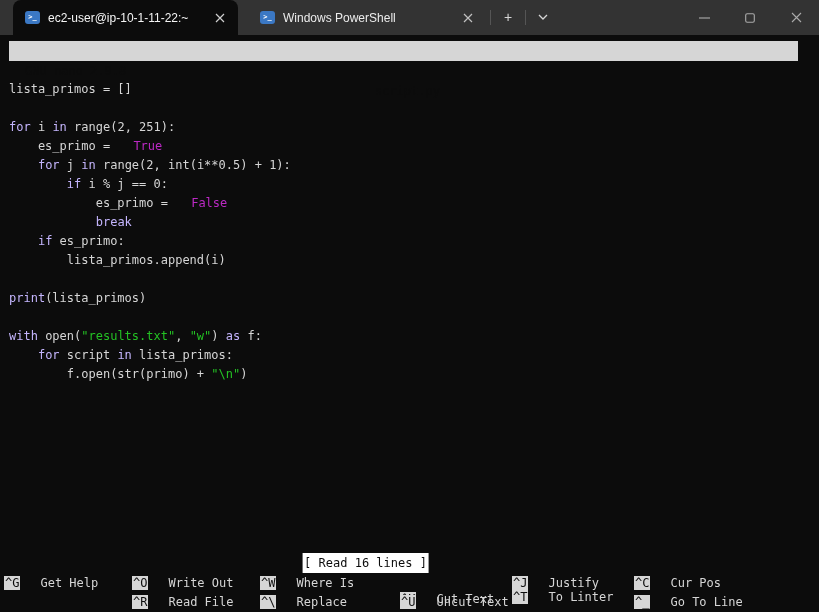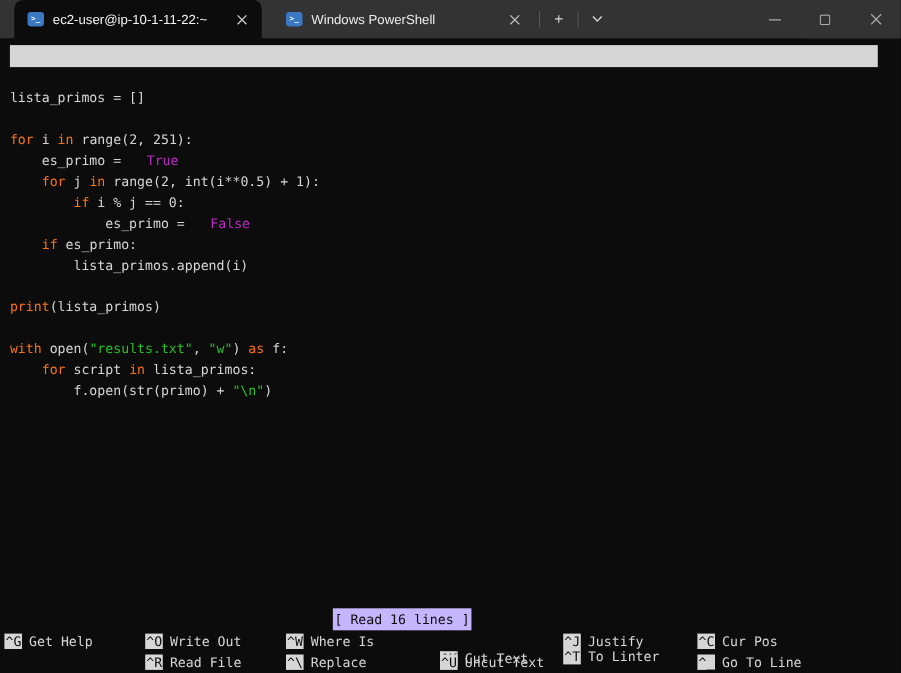--- a/index.html
+++ b/index.html
@@ -53,32 +53,32 @@
   }
   .nano-header {
     position:absolute; top:6px; left:9px; width:789px; height:20px;
     background:#D6D6D6; color:#0C0C0C; line-height:20px; white-space:pre;
   }
   .nano-version { position:absolute; left:16px; }
   .nano-filename { position:absolute; left:50%; transform:translateX(-44%); }
   .code-area { position:absolute; top:45px; left:9px; width:800px; }
   .code-line { height:19px; line-height:19px; white-space:pre; }
   .tok-fg  { color:#D6D6D6; }
-  .tok-kw  { color:#f97316; }
+  .tok-kw  { color:#c4b5fd; }
   .tok-lit { color:#BB29C4;margin-left:16px; }
   .tok-str { color:#24C224; }
   .nano-status {
     position:absolute; top:518px; left:50%; transform:translateX(-50%);
-    height:20px; line-height:20px; background:#c4b5fd; color:#0C0C0C;
+    height:20px; line-height:20px; background:#ffffff; color:#0C0C0C;
     white-space:pre; padding:0 2px;
   }
   .shortcut-bar { position:absolute; top:539px; left:0; width:819px; height:38px; }
   .sc-item { position:absolute; height:19px; line-height:19px; white-space:pre; }
   .sc-key { background:#D6D6D6; color:#0C0C0C; padding:0 1px; }
-  .sc-label { color:#D6D6D6; margin-left:6px; }
+  .sc-label { color:#D6D6D6; margin-left:20px; }
 </style>
 </head>
 <body>
 
 <div class="window">
 
   <div class="titlebar">
 
     <div class="tab active">
       <span class="ps-icon">&gt;_</span>
@@ -136,20 +136,21 @@
     </div>
 
     <div class="code-area">
         <div class="code-line"><span class="tok-fg">lista_primos = []</span></div>
         <div class="code-line">&nbsp;</div>
         <div class="code-line"><span class="tok-kw">for</span><span class="tok-fg"> i </span><span class="tok-kw">in</span><span class="tok-fg"> range(2, 251):</span></div>
         <div class="code-line"><span class="tok-fg">    es_primo = </span><span class="tok-lit">True</span></div>
         <div class="code-line"><span class="tok-fg">    </span><span class="tok-kw">for</span><span class="tok-fg"> j </span><span class="tok-kw">in</span><span class="tok-fg"> range(2, int(i**0.5) + 1):</span></div>
         <div class="code-line"><span class="tok-fg">        </span><span class="tok-kw">if</span><span class="tok-fg"> i % j == 0:</span></div>
         <div class="code-line"><span class="tok-fg">            es_primo = </span><span class="tok-lit">False</span></div>
+        <div class="code-line"><span class="tok-fg">            </span><span class="tok-kw">break</span></div>
         <div class="code-line"><span class="tok-fg">    </span><span class="tok-kw">if</span><span class="tok-fg"> es_primo:</span></div>
         <div class="code-line"><span class="tok-fg">        lista_primos.append(i)</span></div>
         <div class="code-line">&nbsp;</div>
         <div class="code-line"><span class="tok-kw">print</span><span class="tok-fg">(lista_primos)</span></div>
         <div class="code-line">&nbsp;</div>
         <div class="code-line"><span class="tok-kw">with</span><span class="tok-fg"> open(</span><span class="tok-str">"results.txt"</span><span class="tok-fg">, </span><span class="tok-str">"w"</span><span class="tok-fg">) </span><span class="tok-kw">as</span><span class="tok-fg"> f:</span></div>
         <div class="code-line"><span class="tok-fg">    </span><span class="tok-kw">for</span><span class="tok-fg"> script </span><span class="tok-kw">in</span><span class="tok-fg"> lista_primos:</span></div>
         <div class="code-line"><span class="tok-fg">        f.open(str(primo) + </span><span class="tok-str">"\n"</span><span class="tok-fg">)</span></div>
       </div>
 

